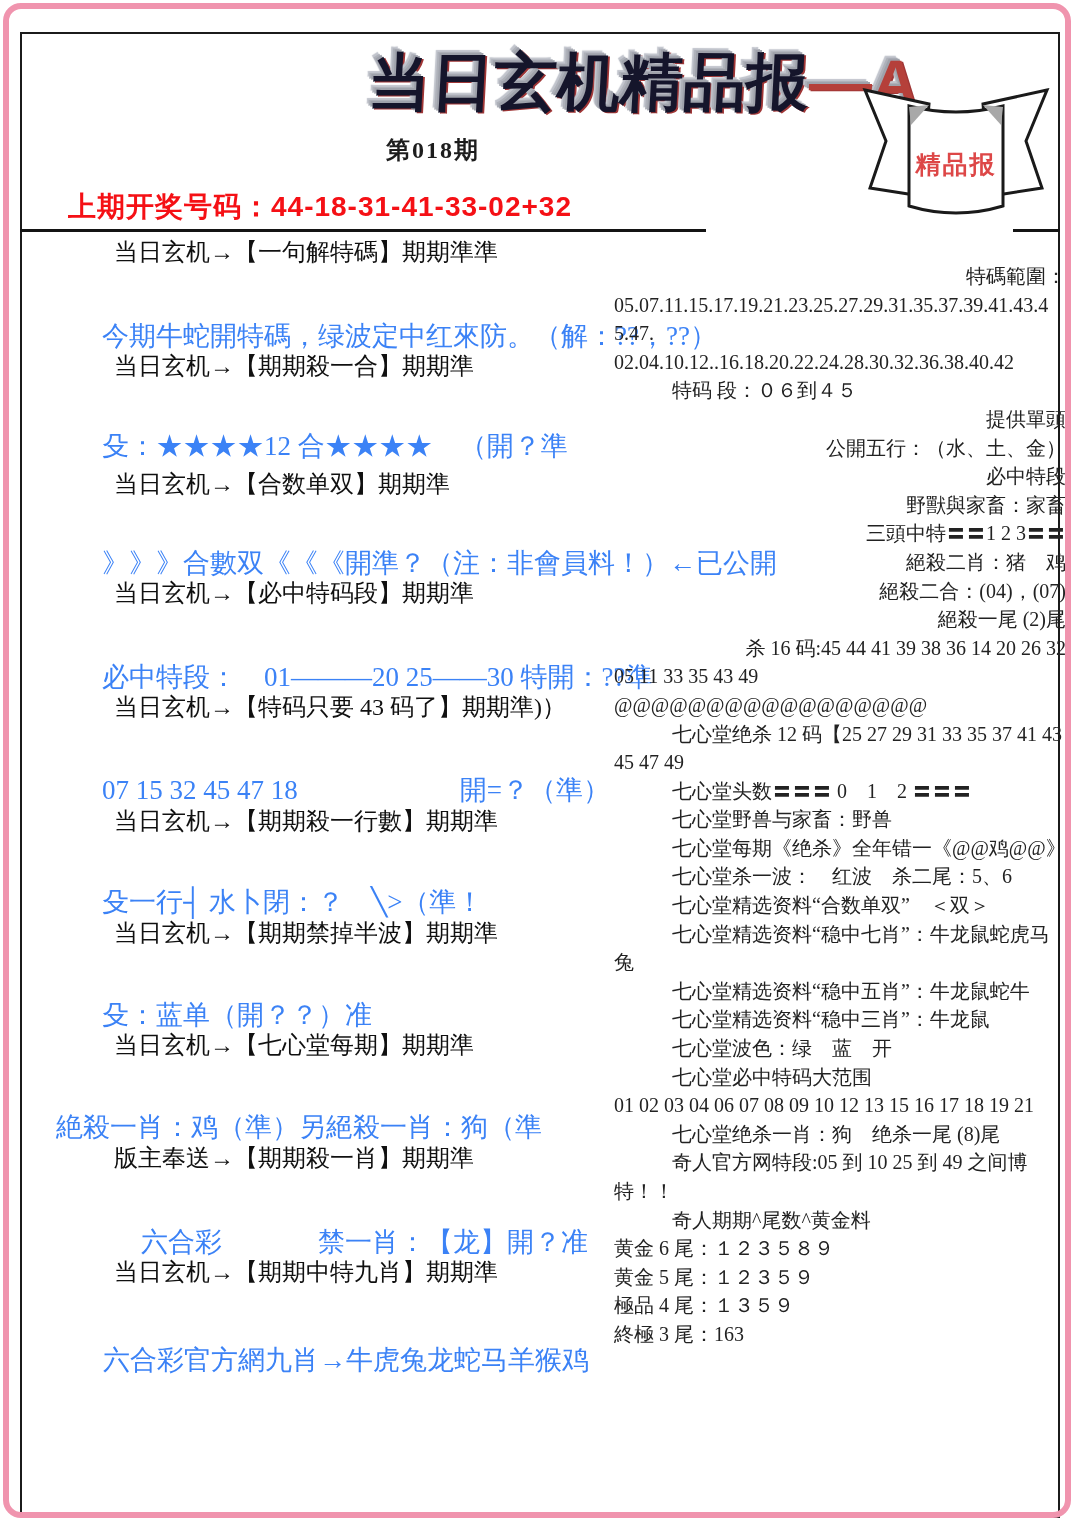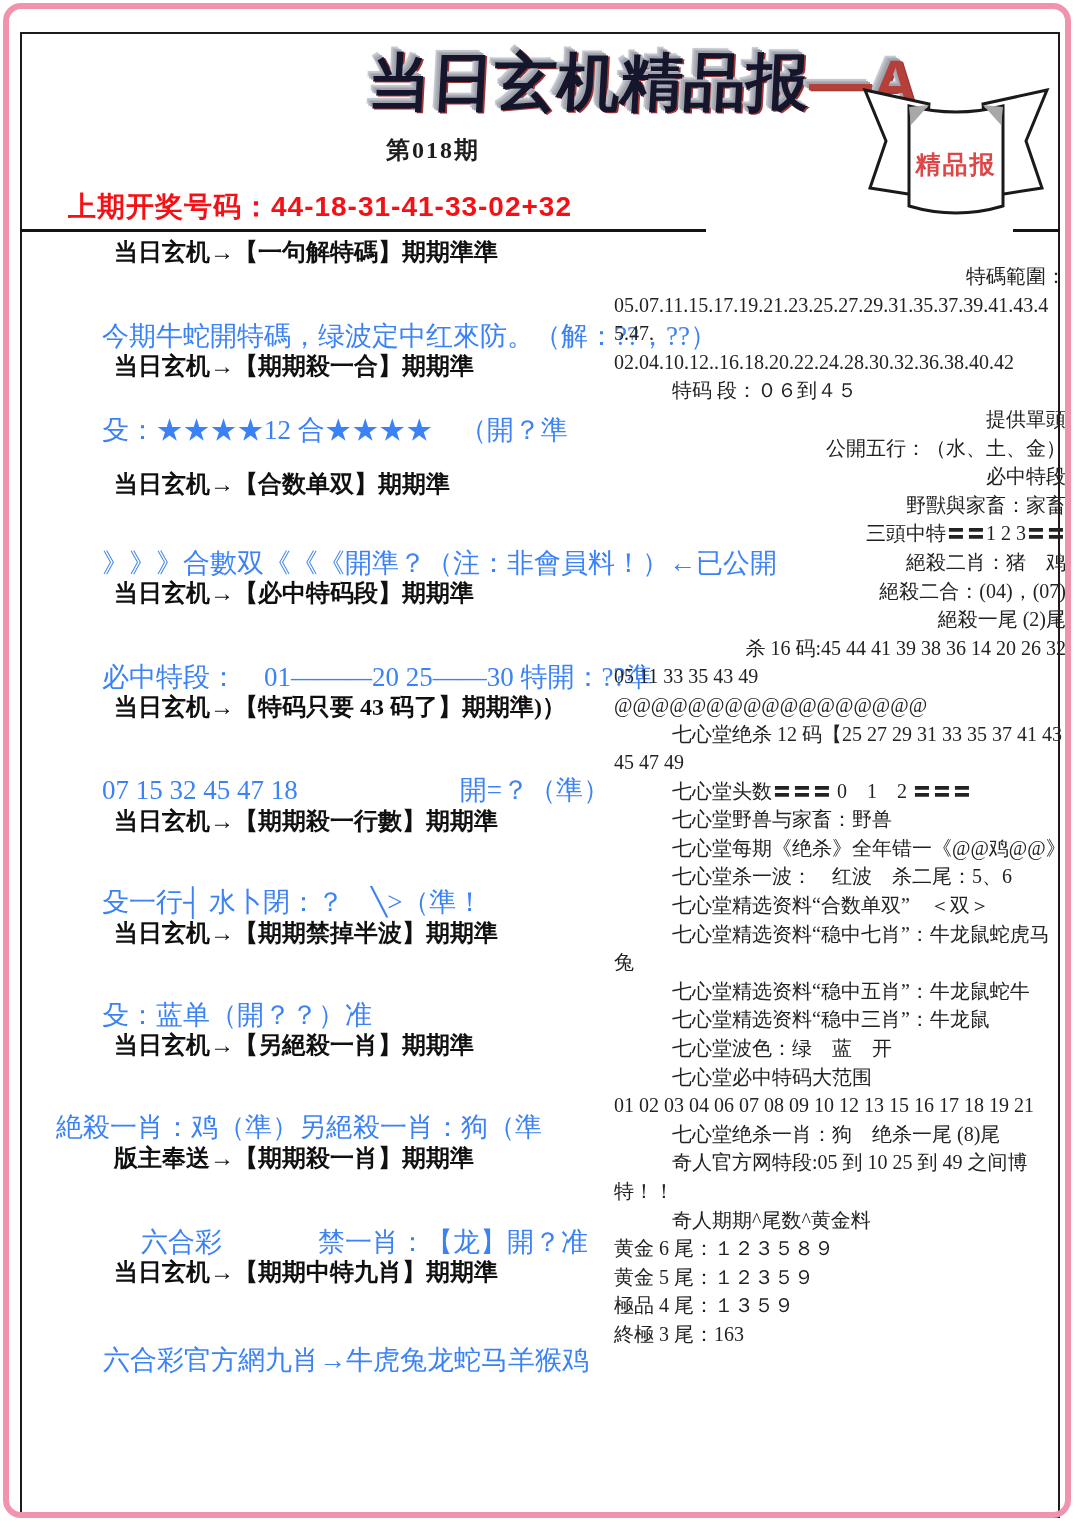--- a/index.html
+++ b/index.html
@@ -14,22 +14,22 @@
        text-shadow:-2px -2px 0 #9fa2ab,-4px -3px 0 #aeb1b9,-6px -5px 1px #c1c4cc,2px 1px 0 #a03636;}
   .masthead .suffix{color:#b5403a;}
   .issue{position:absolute;left:386px;top:134px;font-size:24px;font-weight:700;color:#1d1d1d;letter-spacing:2px;}
   .last-draw{position:absolute;left:36px;top:188px;font-size:28px;font-weight:700;color:#f51015;
        font-family:"Liberation Sans","DejaVu Sans",sans-serif;letter-spacing:1px;white-space:nowrap;margin-left:32px;}
   .div-l{position:absolute;left:20px;top:229px;width:686px;height:3px;background:#141414;}
   .div-r{position:absolute;left:1013px;top:229px;width:47px;height:3px;background:#141414;}
   .ribbon{position:absolute;left:860px;top:80px;width:192px;height:140px;}
   
   .ll{position:absolute;left:102px;white-space:nowrap;color:#3b82f6;font-size:27px;}
-  .ll.b{left:114px;font-weight:700;color:#101010;font-size:24px;}
-  .l0{top:236px}.l1{top:318px}.l2{top:350px}.l3{top:412px}.l4{top:468px}
+  .ll.b{left:114px;font-weight:400;color:#101010;font-size:24px;}
+  .l0{top:236px}.l1{top:318px}.l2{top:350px}.l3{top:428px}.l4{top:468px}
   .l5{top:545px}.l6{top:577px}.l7{top:659px}.l8{top:691px}.l9{top:772px}
   .l10{top:805px}.l11{top:884px}.l12{top:917px}.l13{top:997px}.l14{top:1029px}
   .l15{top:1109px;left:56px}.l16{top:1142px}.l17{top:1224px;left:141px}.l18{top:1256px;left:106px}
   .l19{top:1342px;left:103px}
   .gap{display:inline-block;width:96px;}
   
   .rcol{position:absolute;left:614px;top:262px;width:452px;}
   .rl{height:28.6px;line-height:28.6px;font-size:20px;color:#222;white-space:nowrap;}
   .in1{padding-left:58px;}
   .in2{padding-left:116px;text-align:right;}
@@ -65,21 +65,21 @@
 <div class="ll b l4">当日玄机→【合数单双】期期準</div>
 <div class="ll l5">》》》合數双《《《開準？（注：非會員料！）←已公開</div>
 <div class="ll b l6">当日玄机→【必中特码段】期期準</div>
 <div class="ll l7">必中特段：　01———20 25——30 特開：??準</div>
 <div class="ll b l8">当日玄机→【特码只要 43 码了】期期準)）</div>
 <div class="ll l9">07 15 32 45 47 18　　　　　　開=？（準）</div>
 <div class="ll b l10">当日玄机→【期期殺一行數】期期準</div>
 <div class="ll l11">殳一行┤ 水卜閉：？　╲&gt;（準！</div>
 <div class="ll b l12">当日玄机→【期期禁掉半波】期期準</div>
 <div class="ll l13">殳：蓝单（開？？）准</div>
-<div class="ll b l14">当日玄机→【另絕殺一肖】期期準</div>
+<div class="ll b l14">当日玄机→【七心堂每期】期期準</div>
 <div class="ll l15">絶殺一肖：鸡（準）另絕殺一肖：狗（準</div>
 <div class="ll b l16">版主奉送→【期期殺一肖】期期準</div>
 <div class="ll l17">
   <span>六合彩</span><span class="gap"></span><span>禁一肖：【龙】開？准</span>
 </div>
 <div class="ll b l18">当日玄机→【期期中特九肖】期期準</div>
 <div class="ll l19">六合彩官方網九肖→牛虎兔龙蛇马羊猴鸡</div>
 
 <div class="rcol">
   <div class="rl in2">特碼範圍：</div>

